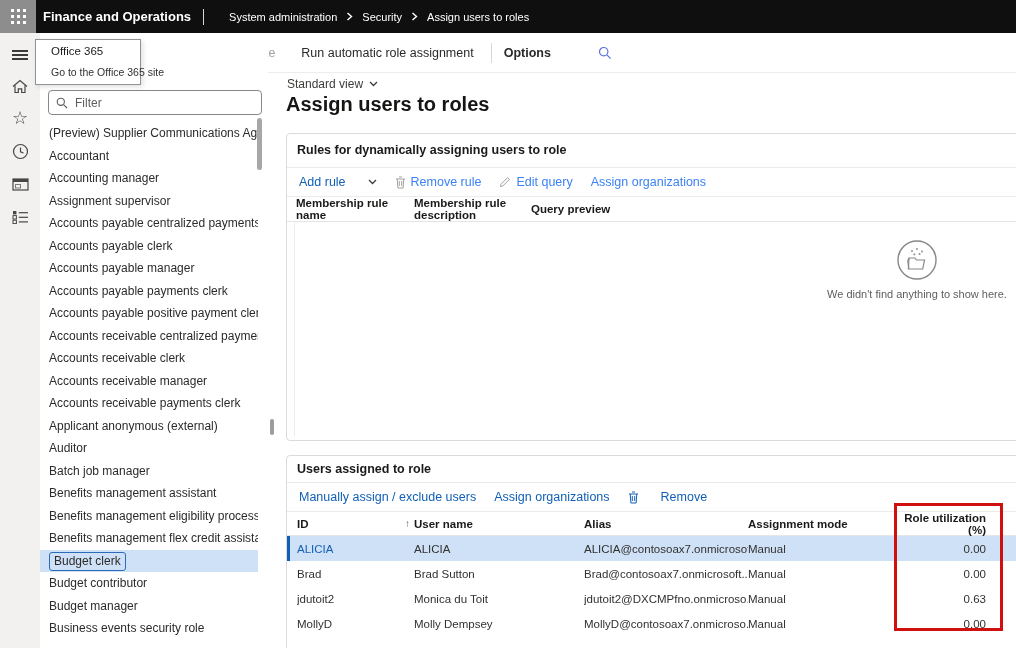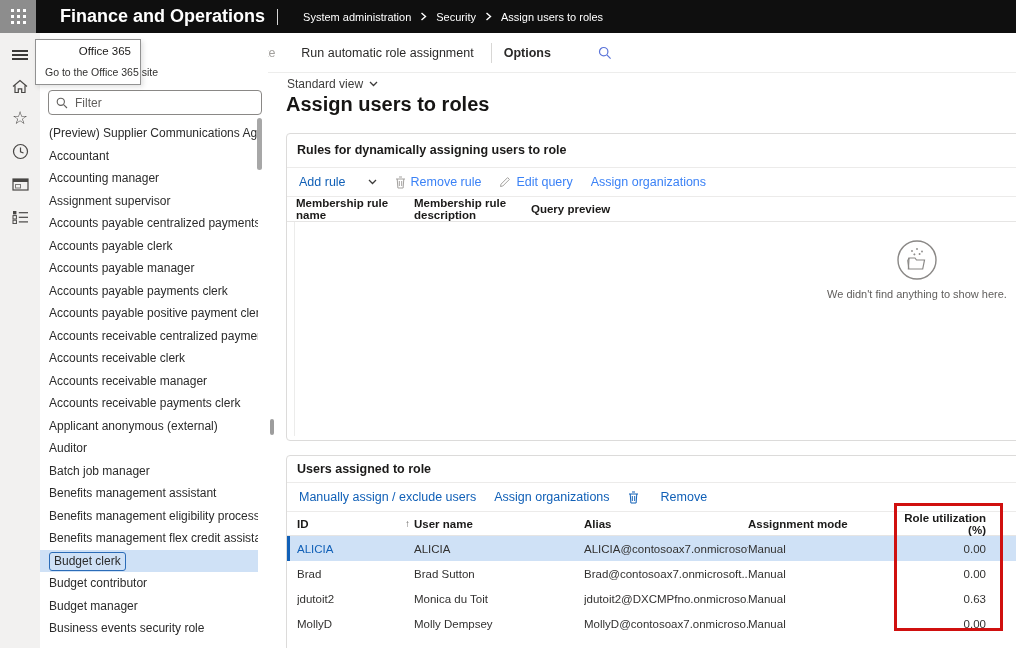--- a/index.html
+++ b/index.html
@@ -5,21 +5,21 @@
   html,body{margin:0;padding:0;}
   body{width:1016px;height:648px;overflow:hidden;position:relative;background:#fff;
        font-family:"Liberation Sans","DejaVu Sans",sans-serif;color:#2b2a29;}
   .abs{position:absolute;}
 
   
   .topbar{left:0;top:0;width:1016px;height:33px;background:#0f0f0f;display:flex;align-items:center;}
   .waffle{width:36px;height:33px;background:#8d8d8d;display:flex;align-items:center;justify-content:center;cursor:pointer;}
   .waffle-grid{display:grid;grid-template-columns:repeat(3,3px);grid-template-rows:repeat(3,3px);gap:3px;}
   .waffle-grid span{background:#fff;width:3px;height:3px;}
-  .app-title{color:#fff;font-weight:bold;font-size:18px;margin-left:24px;}
+  .app-title{color:#fff;font-weight:bold;font-size:13px;margin-left:7px;}
   .tb-sep{width:1px;height:16px;background:#d6d6d6;margin:0 13px 0 12px;}
   .crumb{color:#fff;font-size:11px;display:flex;align-items:center;gap:9px;margin-left:12px;}
   .crumb .chev{display:inline-block;}
 
   
   .toolbar{left:0;top:33px;width:1016px;height:39px;background:#fff;border-bottom:1px solid #ededec;
            display:flex;align-items:center;font-size:12.5px;}
   .tb-item{display:flex;align-items:center;gap:5px;white-space:nowrap;cursor:pointer;}
   .tb-disabled{color:#a3a19e;cursor:default;}
   .tb-strong{color:#2b2a29;}
@@ -74,21 +74,21 @@
   .u-row>span{white-space:nowrap;overflow:hidden;display:block;}
   .u-row.sel{background:#cfe1f6;}
   .u-row.sel .selbar{position:absolute;left:0;top:0;width:3px;height:25px;background:#1160b7;}
   .u-row.sel .c1{color:#1160b7;}
   .u-row .c1{display:block;padding-right:0;}
 
   .red-box{left:894px;top:503px;width:109px;height:128px;border:3px solid #d0100f;box-sizing:border-box;pointer-events:none;z-index:40;}
 
   
   .tooltip{left:35px;top:39px;width:106px;background:#fff;border:1px solid #929292;z-index:60;
-           box-shadow:2px 2px 5px rgba(0,0,0,.12);padding:5px 9px 6px;box-sizing:border-box;text-align:right;}
+           box-shadow:2px 2px 5px rgba(0,0,0,.12);padding:5px 15px 6px;box-sizing:border-box;}
   .tooltip .t1{font-size:11.5px;color:#1b1a19;}
   .tooltip .t2{font-size:10.5px;color:#323130;margin-top:9px;white-space:nowrap;}
 
   svg{display:block;}
 </style>
 </head>
 <body>
 
 <div class="abs topbar">
   <div class="waffle">

